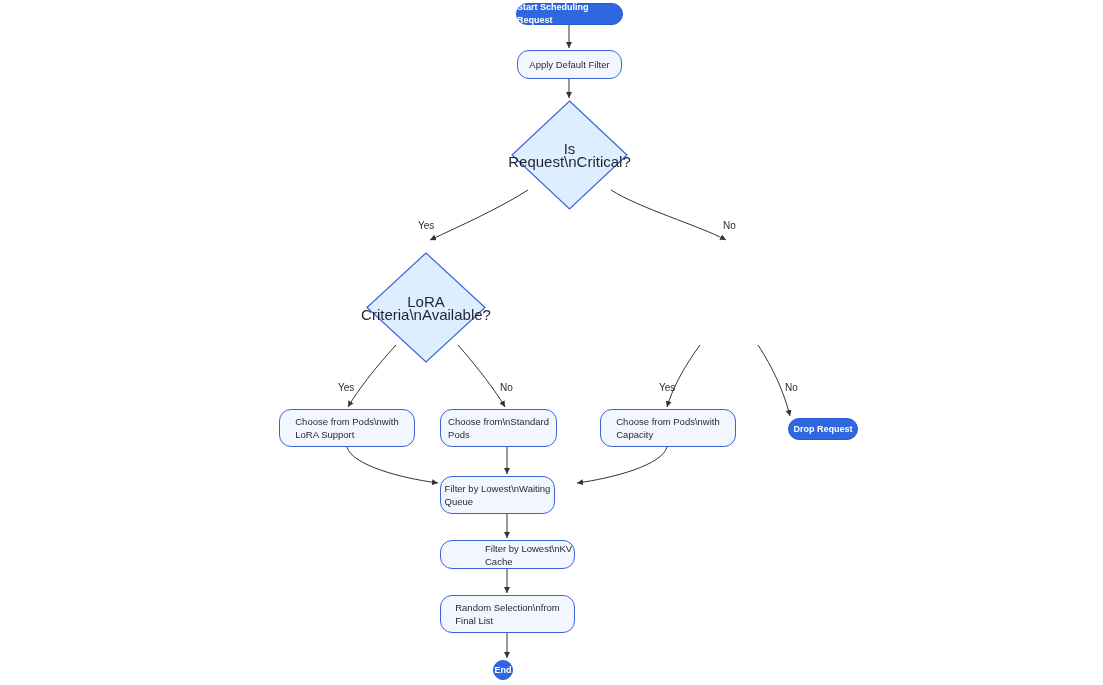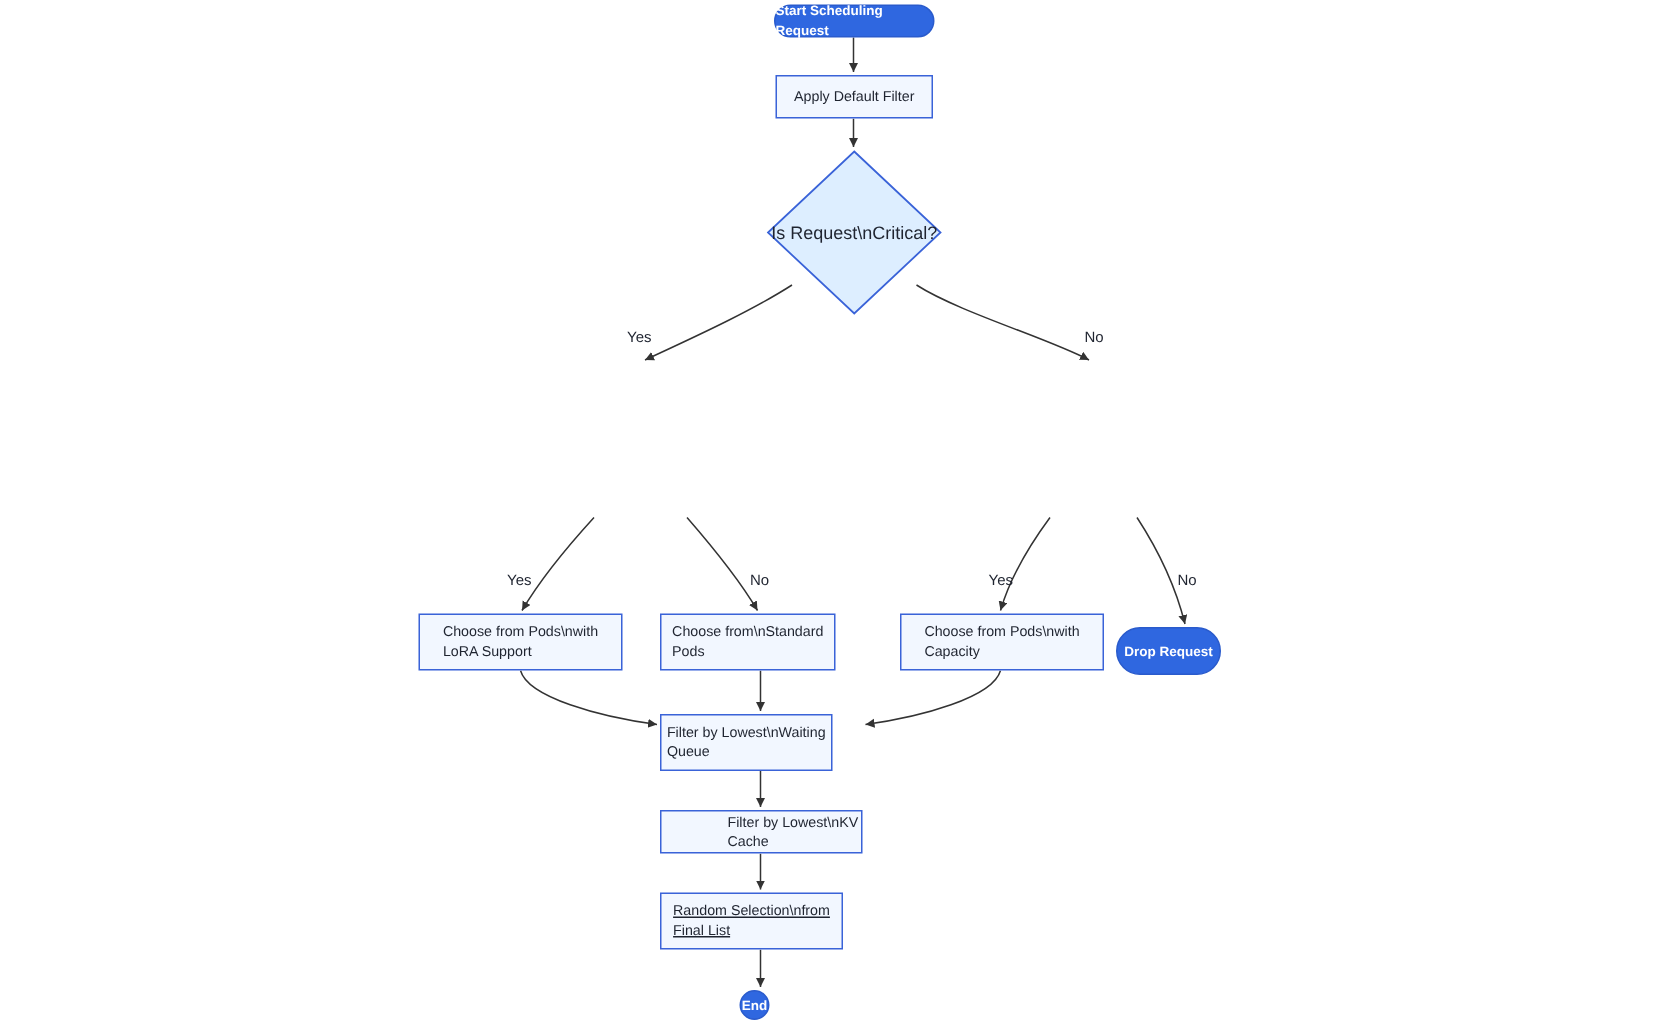--- a/index.html
+++ b/index.html
@@ -35,21 +35,21 @@
     justify-content: center;
     text-align: left;
     color: #1f2430;
     font-size: 9.5px;
     line-height: 13px;
     white-space: pre-line;
   }
   .node.rect {
     background: #f2f7ff;
     border: 1px solid #3a63d8;
-    border-radius: 0;
+    border-radius: 12px;
   }
   .node.stadium {
     background: #2f67e0;
     border: 1px solid #2a5bcc;
     border-radius: 20px;
     color: #ffffff;
     font-size: 9px;
     font-weight: bold;
   }
   .diamond-wrap {
@@ -63,21 +63,21 @@
   }
   .diamond-label {
     position: absolute;
     left: 0; top: 0;
     width: 100%;
     height: 100%;
     display: flex;
     align-items: center;
     justify-content: center;
     text-align: center;
-    font-size: 12px;
+    font-size: 15px;
     line-height: 13px;
     color: #1f2430;
     white-space: pre-line;
   }
   .edge-label {
     position: absolute;
     font-size: 10px;
     color: #1f2430;
     background: transparent;
     white-space: nowrap;
@@ -116,39 +116,45 @@
 
   <div class="node rect" style="left:517px;top:50px;width:105px;height:29px;">Apply Default Filter</div>
 
   <div class="diamond-wrap" style="left:511px;top:100px;width:117px;height:110px;">
     <svg class="diamond-shape" viewBox="0 0 117 110">
       <polygon points="58.5,1 116,55 58.5,109 1,55" fill="#ddeeff" stroke="#3a63d8" stroke-width="1.2"></polygon>
     </svg>
     <div class="diamond-label">Is Request\nCritical?</div>
   </div>
 
+  <div class="diamond-wrap" style="left:366px;top:252px;width:120px;height:111px;">
+    <svg class="diamond-shape" viewBox="0 0 120 111">
+      <polygon points="60,1 119,55.5 60,110 1,55.5" fill="#ddeeff" stroke="#3a63d8" stroke-width="1.2"></polygon>
+    </svg>
+    <div class="diamond-label">LoRA Criteria\nAvailable?</div>
+  </div>
 
 
   <div class="node rect" style="left:279px;top:409px;width:136px;height:38px;">Choose from Pods\nwith
 LoRA Support</div>
 
   <div class="node rect" style="left:440px;top:409px;width:117px;height:38px;">Choose from\nStandard
 Pods</div>
 
   <div class="node rect" style="left:600px;top:409px;width:136px;height:38px;">Choose from Pods\nwith
 Capacity</div>
 
-  <div class="node stadium" style="left:744px;top:418px;width:70px;height:32px;">Drop Request</div>
+  <div class="node stadium" style="left:788px;top:418px;width:70px;height:22px;">Drop Request</div>
 
   <div class="node rect" style="left:440px;top:476px;width:115px;height:38px;">Filter by Lowest\nWaiting
 Queue</div>
 
   <div class="node rect" style="left:440px;top:540px;width:135px;height:29px;padding-left:44px;">Filter by Lowest\nKV Cache</div>
 
-  <div class="node rect" style="left:440px;top:595px;width:122px;height:38px;text-decoration:underline;">Random Selection\nfrom
+  <div class="node rect" style="left:440px;top:595px;width:135px;height:38px;">Random Selection\nfrom
 Final List</div>
 
   <div class="node stadium" style="left:493px;top:660px;width:20px;height:20px;">End</div>
 
   <div class="edge-label" style="left:418px;top:220px;">Yes</div>
   <div class="edge-label" style="left:723px;top:220px;">No</div>
   <div class="edge-label" style="left:338px;top:382px;">Yes</div>
   <div class="edge-label" style="left:500px;top:382px;">No</div>
   <div class="edge-label" style="left:659px;top:382px;">Yes</div>
   <div class="edge-label" style="left:785px;top:382px;">No</div>

